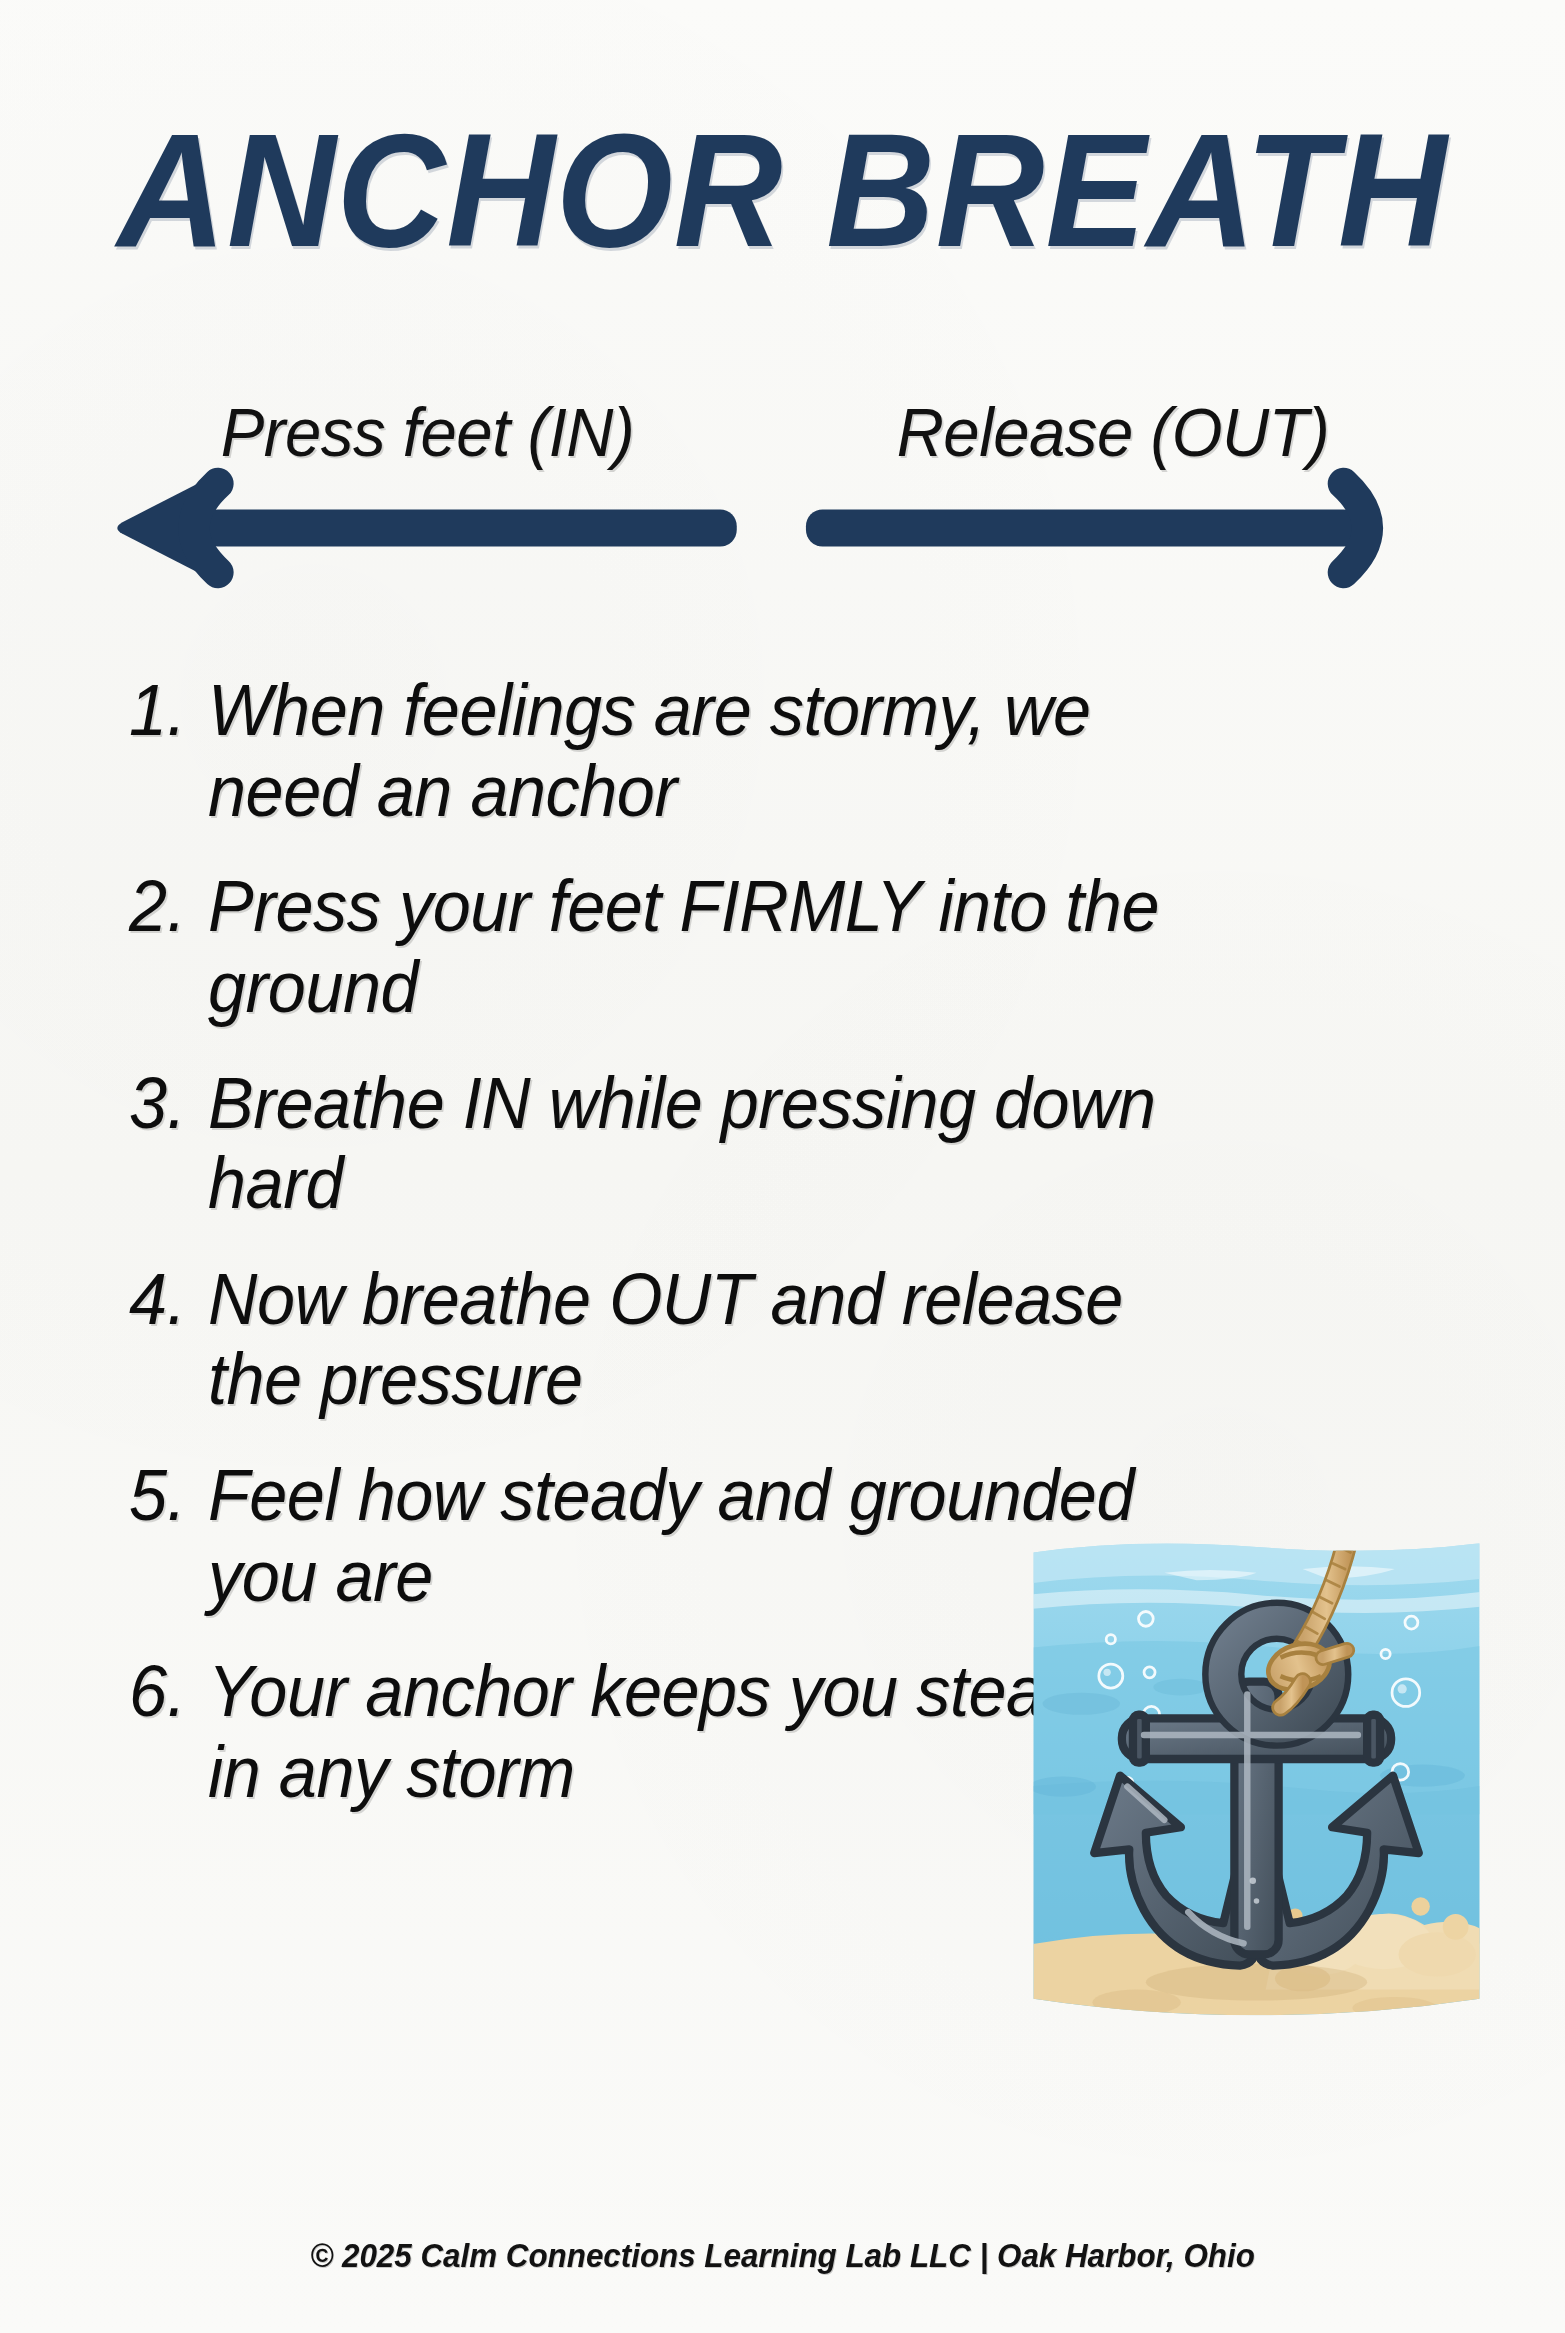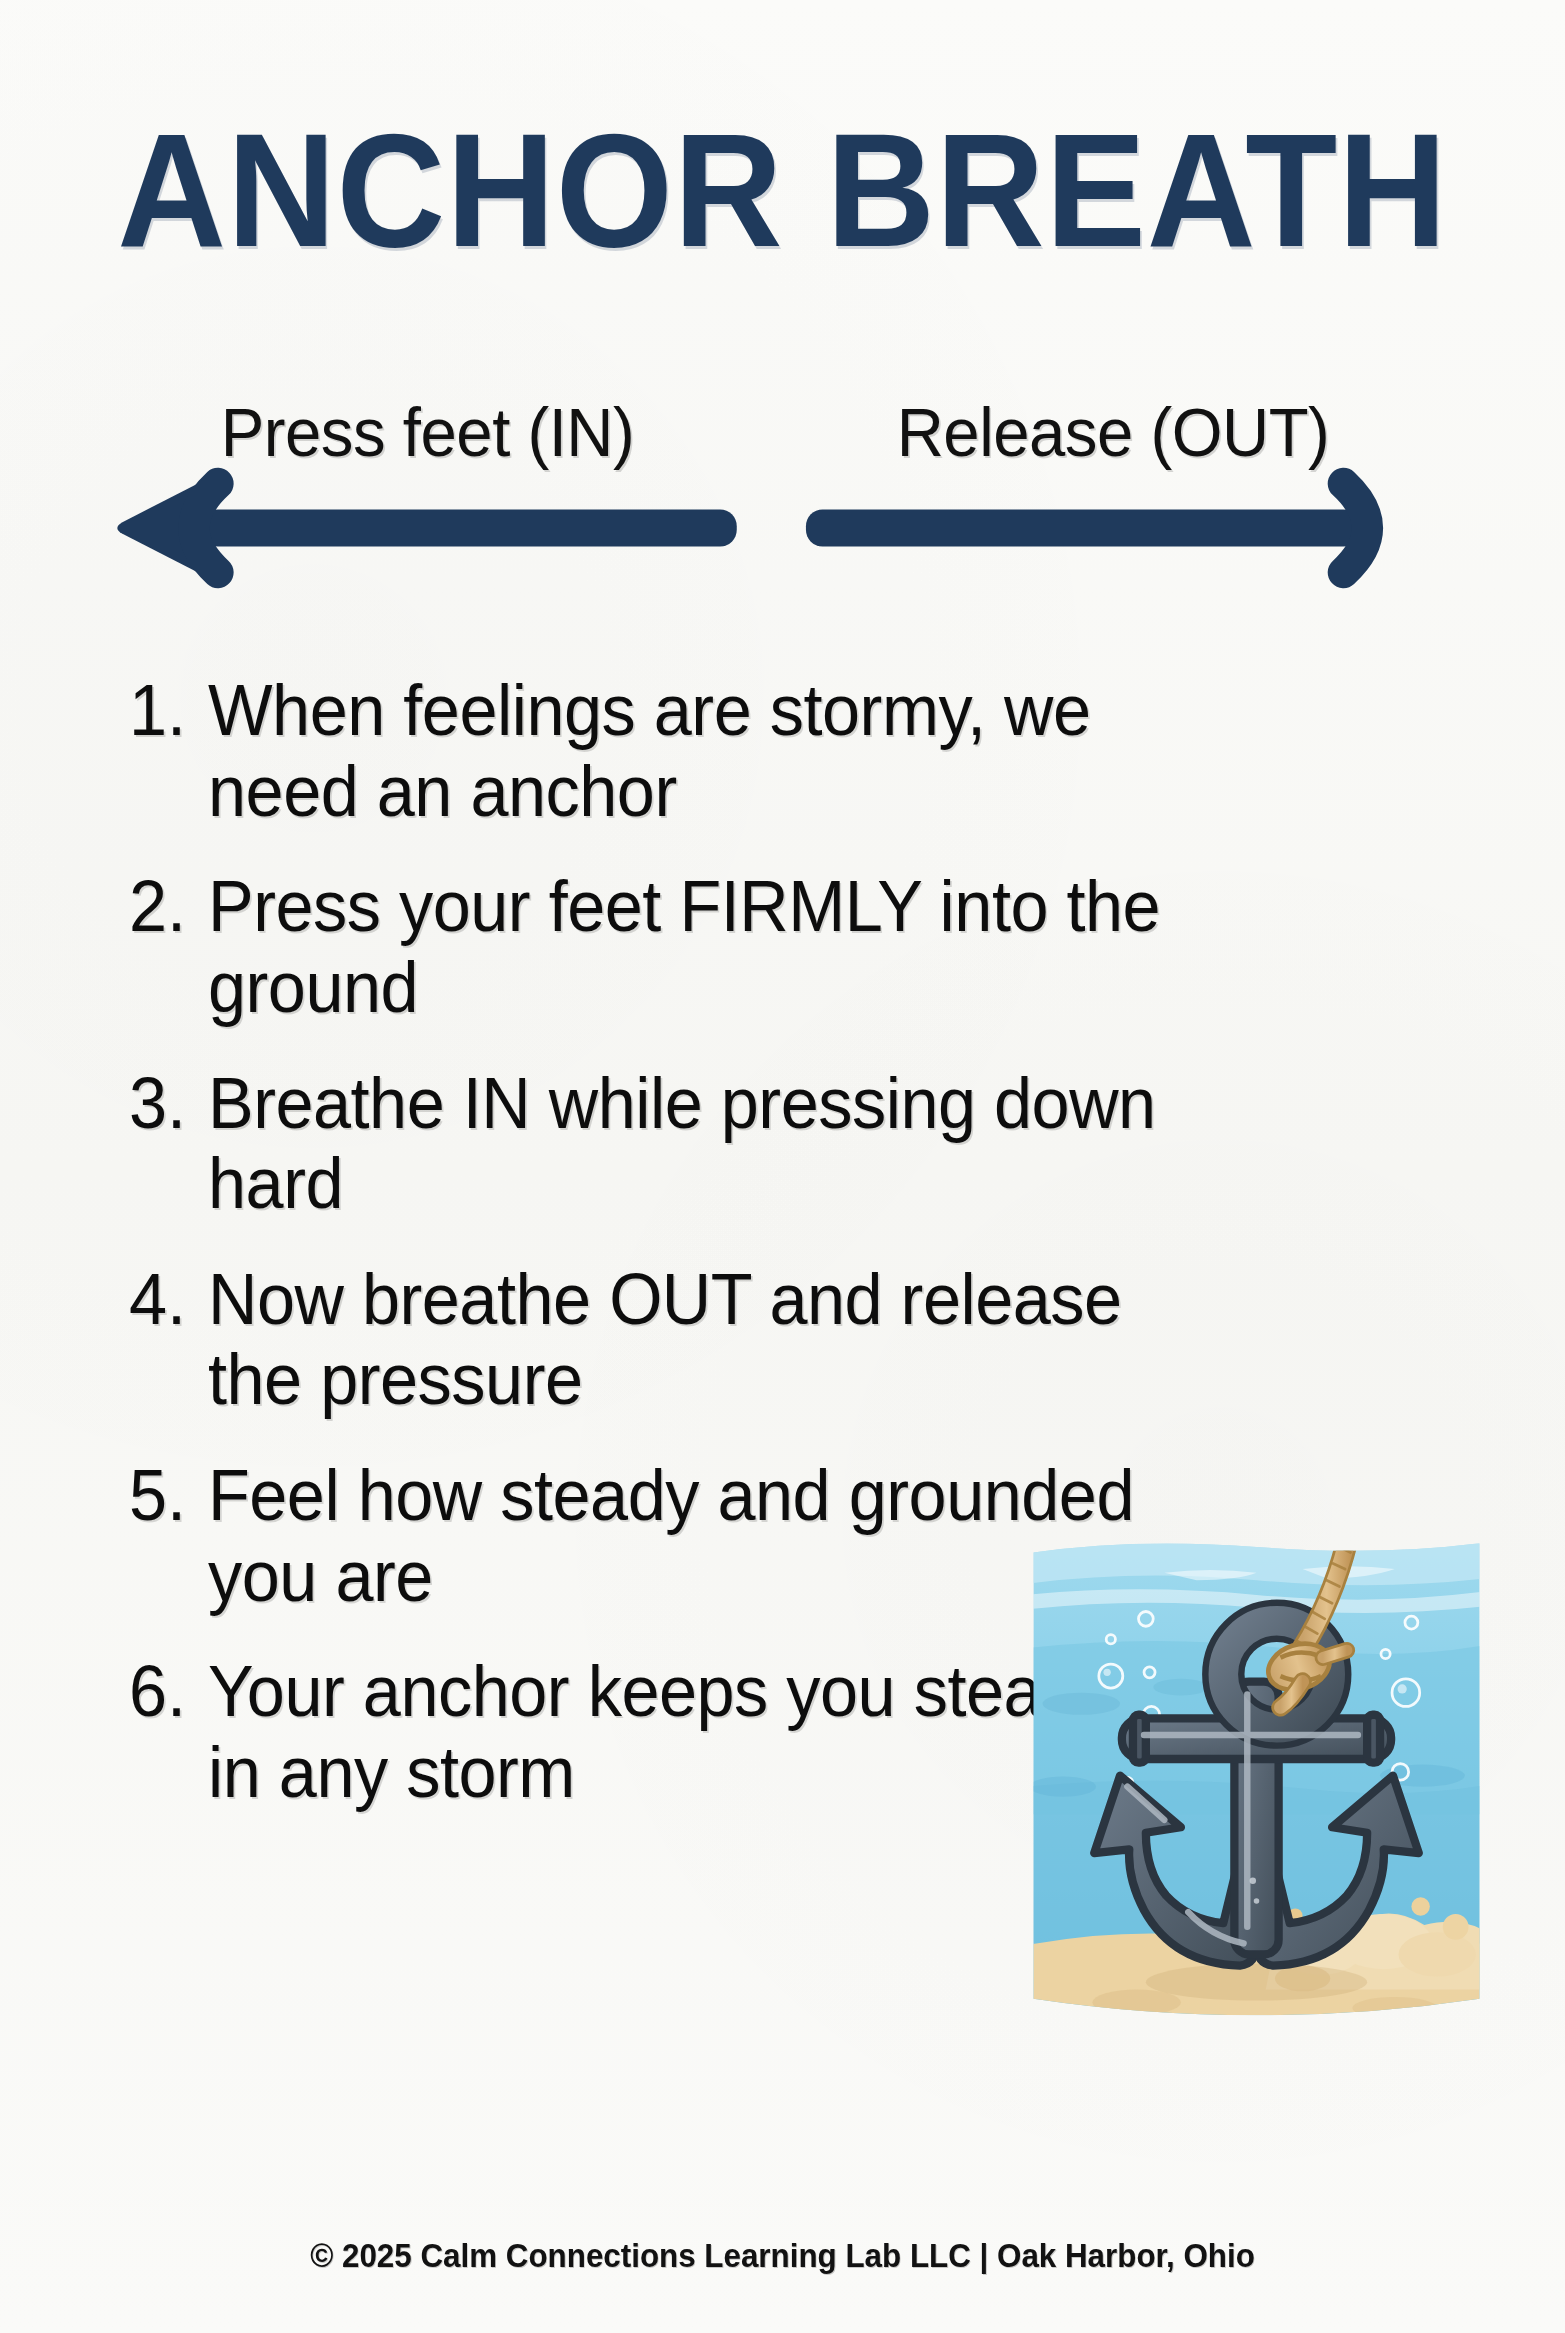--- a/index.html
+++ b/index.html
@@ -21,20 +21,21 @@
     background:
       radial-gradient(circle at 20% 30%, rgba(0,0,0,0.012) 0, transparent 45%),
       radial-gradient(circle at 78% 65%, rgba(0,0,0,0.010) 0, transparent 40%),
       linear-gradient(180deg, #fbfbf9 0%, #f7f7f4 50%, #fafaf8 100%);
     pointer-events: none;
   }
   .page {
     position: relative;
     width: 1565px;
     height: 2333px;
+    font-style: italic;
   }
 
   
   .title {
     position: absolute;
     top: 109px;
     left: 0;
     width: 1565px;
     text-align: center;
     color: #1f3a5c;

